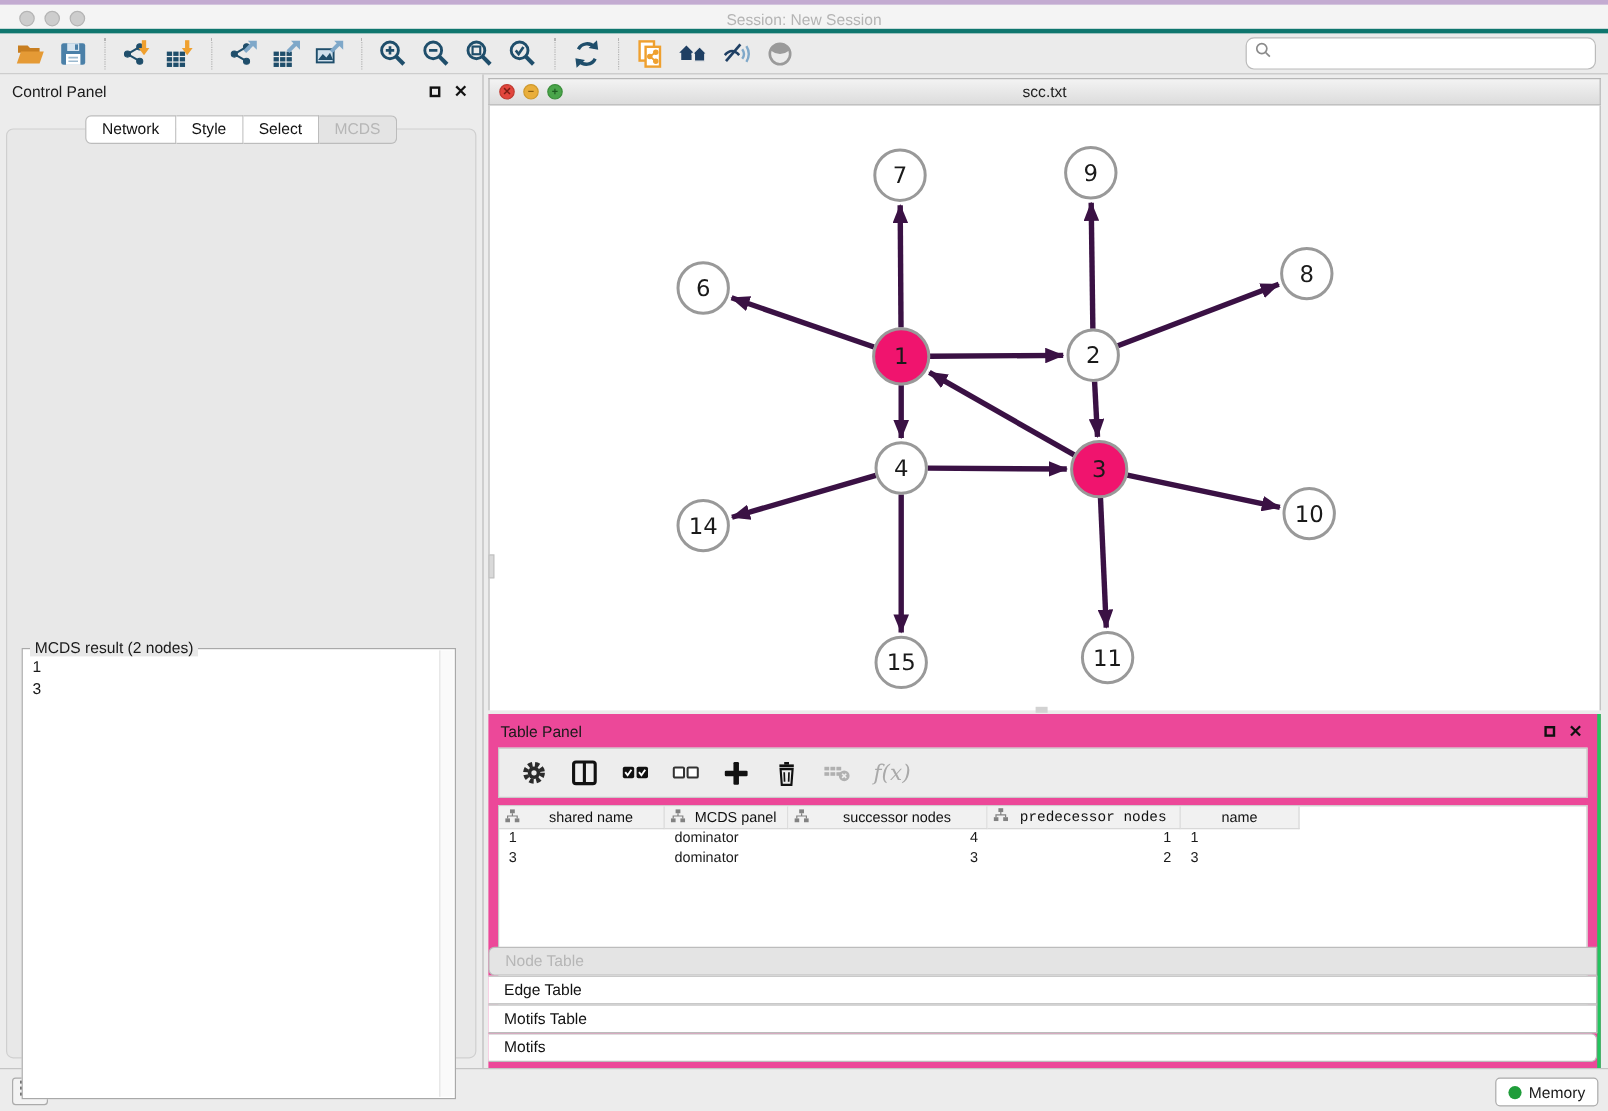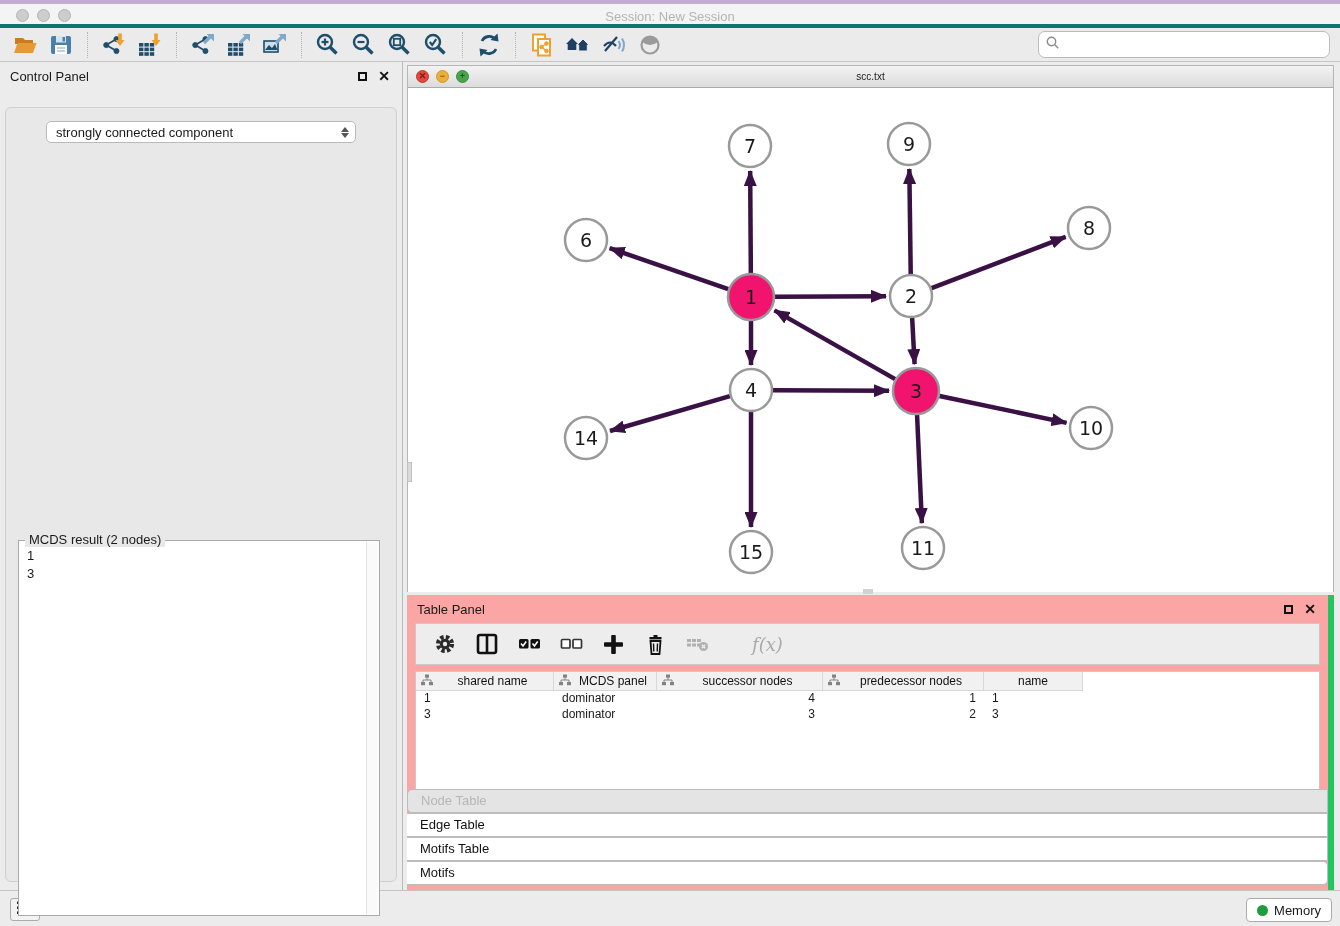--- a/index.html
+++ b/index.html
@@ -52,30 +52,30 @@
   .result-lines { padding:6px 8px; font-size:13px; line-height:18px; }
   .result-scroll { position:absolute; right:1px; top:1px; bottom:1px; width:12px; background:#fafafa; border-left:1px solid #e3e3e3; }
 
   
   .netwin-title { position:absolute; left:407px; top:65px; width:927px; height:23px; background:linear-gradient(#f3f3f3,#dcdcdc); border:1px solid #b6b6b6; border-bottom:1px solid #aaa; display:flex; align-items:center; }
   .traffic { display:flex; gap:7px; margin-left:8px; }
   .tl { width:13px; height:13px; border-radius:50%; font-size:9px; font-weight:bold; display:flex; align-items:center; justify-content:center; line-height:1; }
   .tl.red { background:#e2463d; border:1px solid #c03b31; color:#7c1d14; }
   .tl.yel { background:#e9ae3b; border:1px solid #cf9a2e; color:#8a5d10; }
   .tl.grn { background:#4aa54a; border:1px solid #3c8f3c; color:#1d5c20; }
-  .netwin-title .nw-name { position:absolute; left:0; right:0; text-align:center; font-size:10px; color:#222; }
+  .netwin-title .nw-name { position:absolute; left:0; right:0; text-align:center; font-size:13px; color:#222; }
   .net-canvas { position:absolute; left:407px; top:88px; width:927px; height:504px; background:#fff; border-left:1px solid #b6b6b6; border-right:1px solid #b6b6b6; }
   .v-grip { position:absolute; left:-1px; top:374px; width:5px; height:20px; background:#d9d9d9; border:1px solid #c2c2c2; }
   .h-grip { position:absolute; left:455px; bottom:-2px; width:10px; height:5px; background:#d2d2d2; }
 
   
-  .tpanel { position:absolute; left:407px; top:595px; width:927px; height:295px; background:#fca5a5; border-right:6px solid #22c55e; }
+  .tpanel { position:absolute; left:407px; top:595px; width:927px; height:295px; background:#ec4899; border-right:3px solid #22c55e; }
   .tp-toolbar { position:absolute; left:8px; right:8px; top:28px; height:42px; background:#ededed; border:1px solid #c9c9c9; display:flex; align-items:center; gap:19px; padding-left:18px; }
   .tp-toolbar .tp-icon { display:flex; align-items:center; justify-content:center; }
-  .fx { font-family:"DejaVu Serif",serif; font-style:italic; font-size:18px; color:#a9a9a9;margin-left:24px; }
+  .fx { font-family:"DejaVu Serif",serif; font-style:italic; font-size:18px; color:#a9a9a9; }
   .ttable { position:absolute; left:8px; right:8px; top:76px; height:172px; background:#fff; border:1px solid #c9c9c9; font-size:12px; }
   .thead { display:flex; height:19px; }
   .th { background:#f1f1f1; border-right:1px solid #d8d8d8; border-bottom:1px solid #d8d8d8; display:flex; align-items:center; padding:0 5px; gap:4px; }
   .th .th-label { flex:1; text-align:center; color:#111; }
   .trow { display:flex; height:16px; }
   .td { padding:0 8px; overflow:hidden; white-space:nowrap; }
   .tabs-bottom { position:absolute; left:0; right:0; bottom:5px;flex-direction:column; }
 
   
   .statusbar { position:absolute; left:0; top:890px; width:100%; height:36px; background:#ececec; border-top:1px solid #c4c4c4; }
@@ -272,28 +272,27 @@
 </div>
 
 <div class="cpanel">
   <div class="panel-head">
     <span class="ph-title">Control Panel</span>
     <span class="ph-btn">
         <span class="float-glyph"></span>
       </span>
     <span class="ph-btn x-glyph">✕</span>
   </div>
+  <div class="seg cp-tabs" id="cp-tabs">
+      <span class="tab">Network</span>
+      <span class="tab">Style</span>
+      <span class="tab">Select</span>
+      <span class="tab sel">MCDS</span>
+    </div>
   <div class="cp-content">
-    <div class="dropdown">
-      <span class="dd-text">strongly connected component</span>
-      <span class="dd-arrows">
-          <i class="dd-up"></i>
-          <i class="dd-down"></i>
-        </span>
-    </div>
     <div class="result-group">
       <span class="result-legend">MCDS result (2 nodes)</span>
       <div class="result-lines" id="result-lines">
           <div>1</div>
           <div>3</div>
         </div>
       <div class="result-scroll"></div>
     </div>
   </div>
 </div>
@@ -478,21 +477,21 @@
           <span><svg width="12" height="12" viewBox="0 0 12 12">
               <g fill="#828282">
                 <rect x="4" y="0.5" width="4" height="3.2"></rect>
                 <rect x="0" y="8" width="4" height="3.2"></rect>
                 <rect x="8" y="8" width="4" height="3.2"></rect>
               </g>
               <path d="M6 3.7 V6 M2 8 V6 H10 V8" fill="none" stroke="#828282" stroke-width="1"></path>
             </svg></span>
           <span class="th-label">successor nodes</span>
         </div>
-        <div class="th" style="width: 161px;">
+        <div class="th" style="width: 161px; font-family: Liberation Mono, monospace;">
           <span><svg width="12" height="12" viewBox="0 0 12 12">
               <g fill="#828282">
                 <rect x="4" y="0.5" width="4" height="3.2"></rect>
                 <rect x="0" y="8" width="4" height="3.2"></rect>
                 <rect x="8" y="8" width="4" height="3.2"></rect>
               </g>
               <path d="M6 3.7 V6 M2 8 V6 H10 V8" fill="none" stroke="#828282" stroke-width="1"></path>
             </svg></span>
           <span class="th-label">predecessor nodes</span>
         </div>

